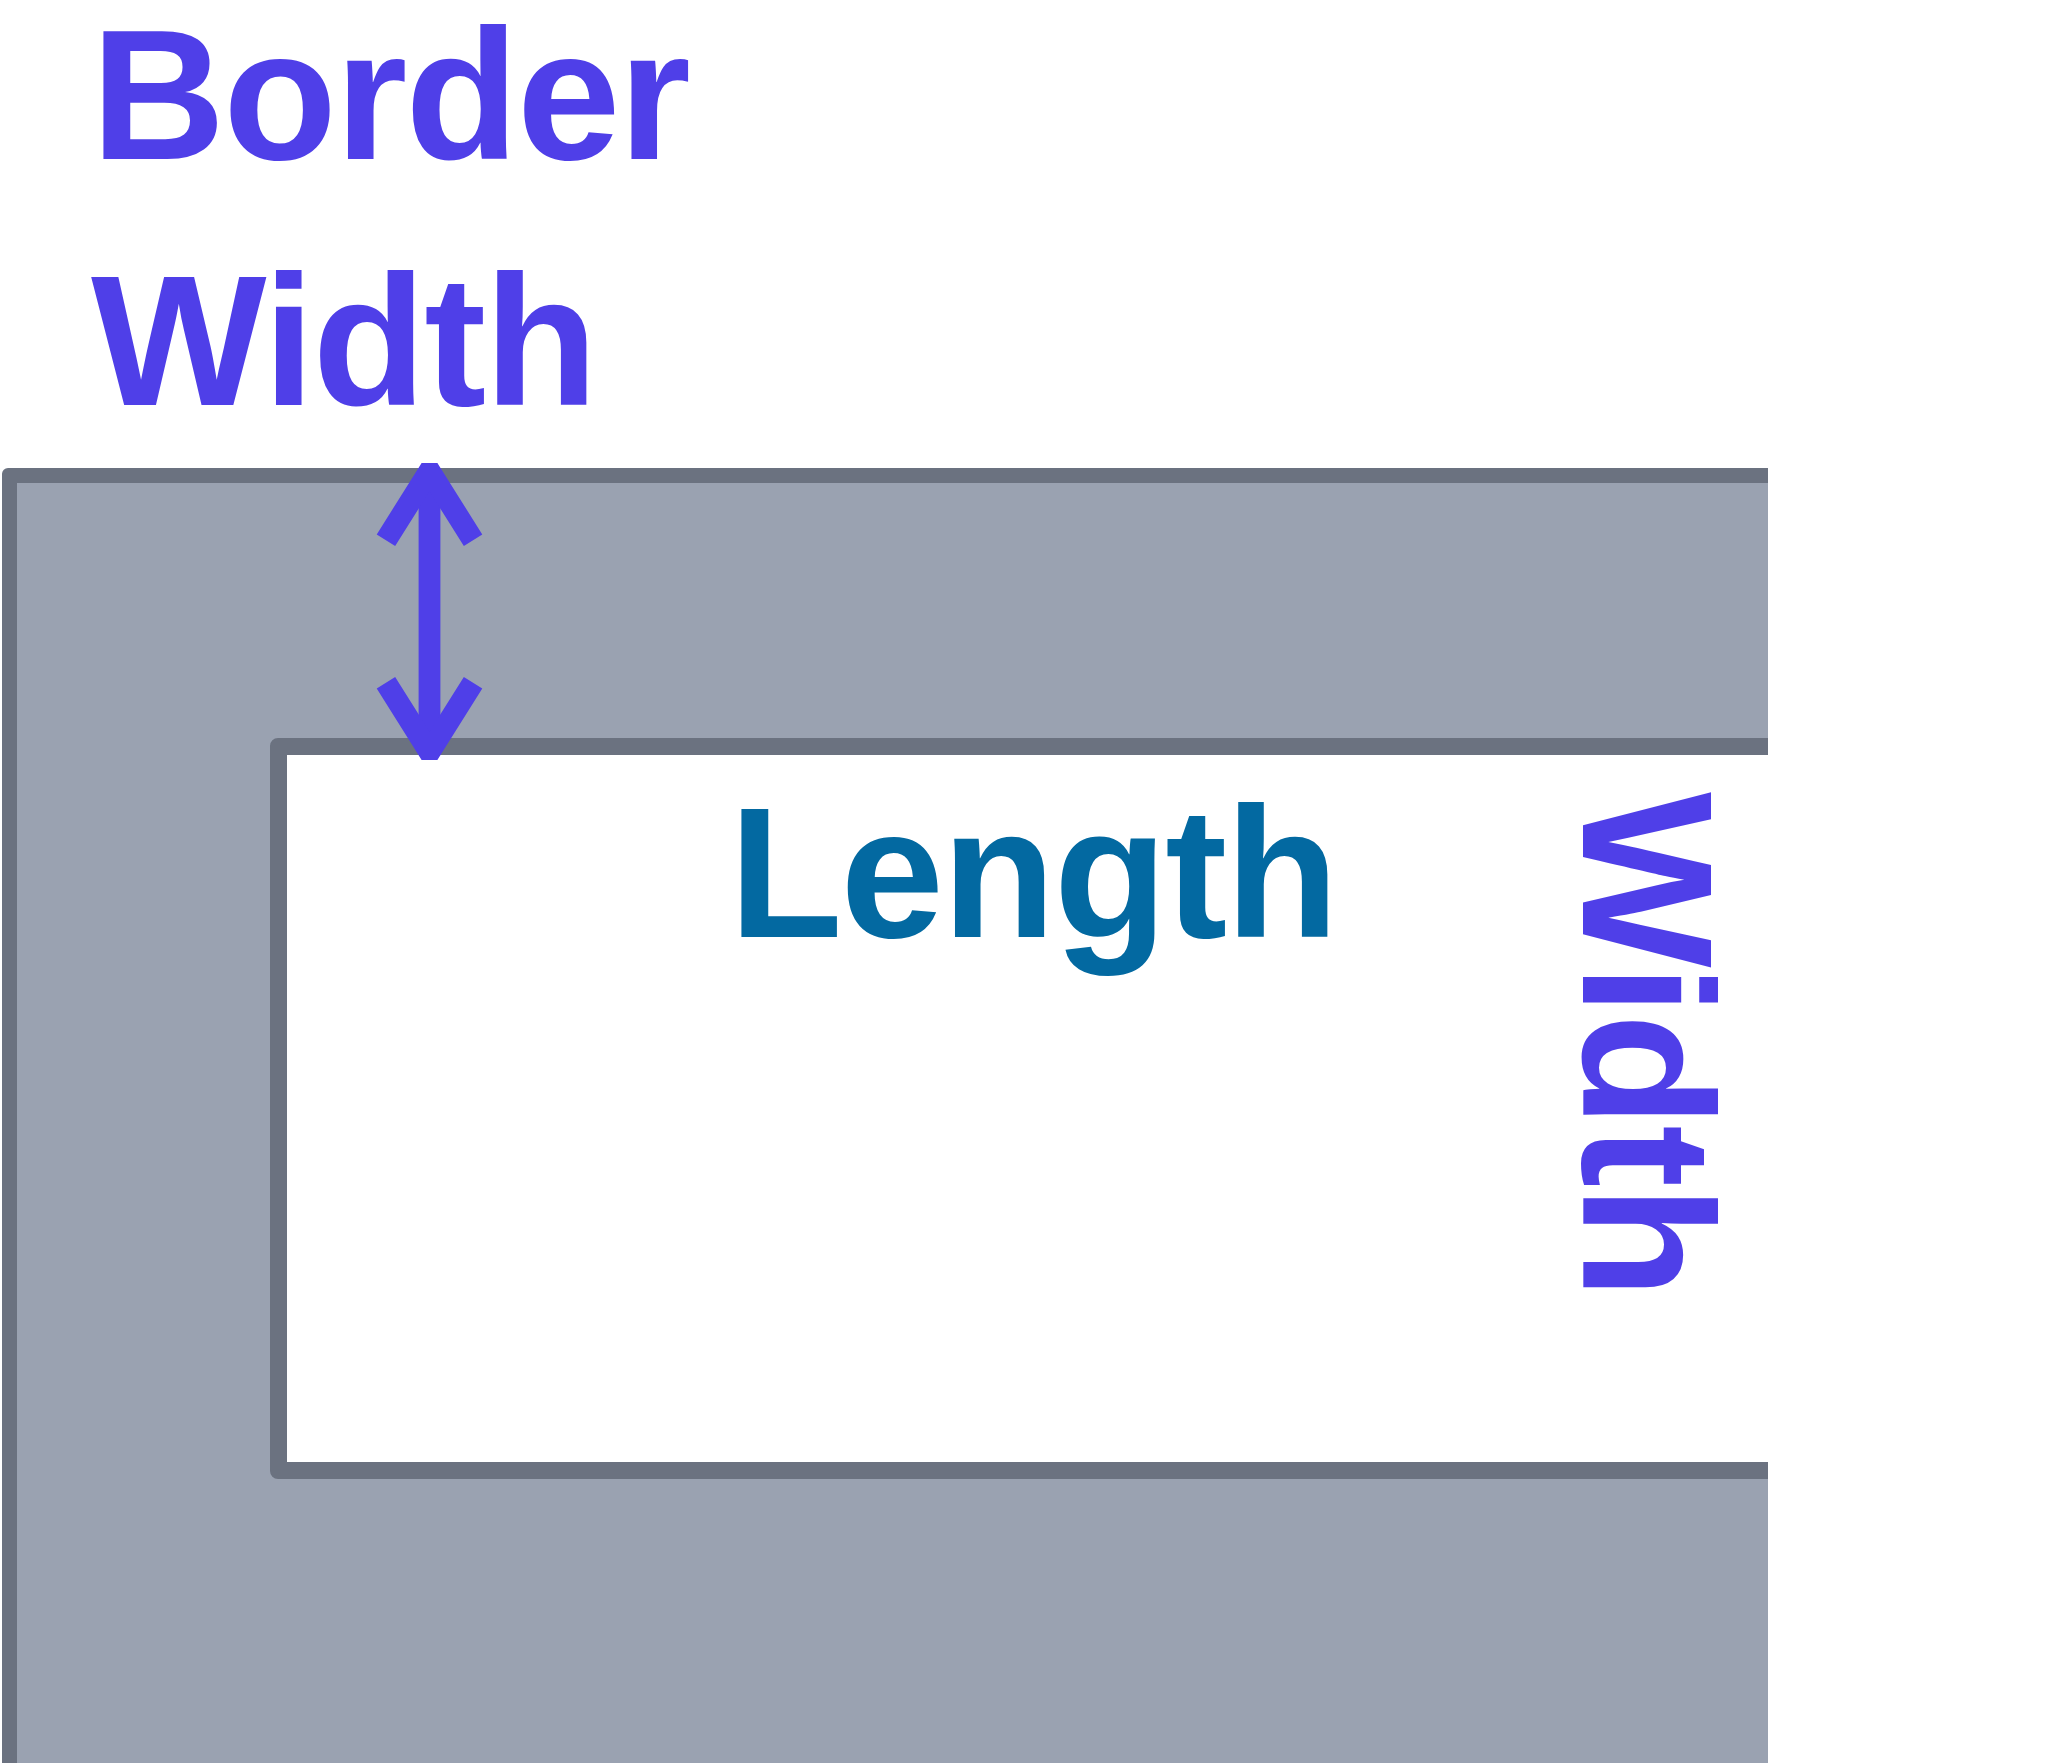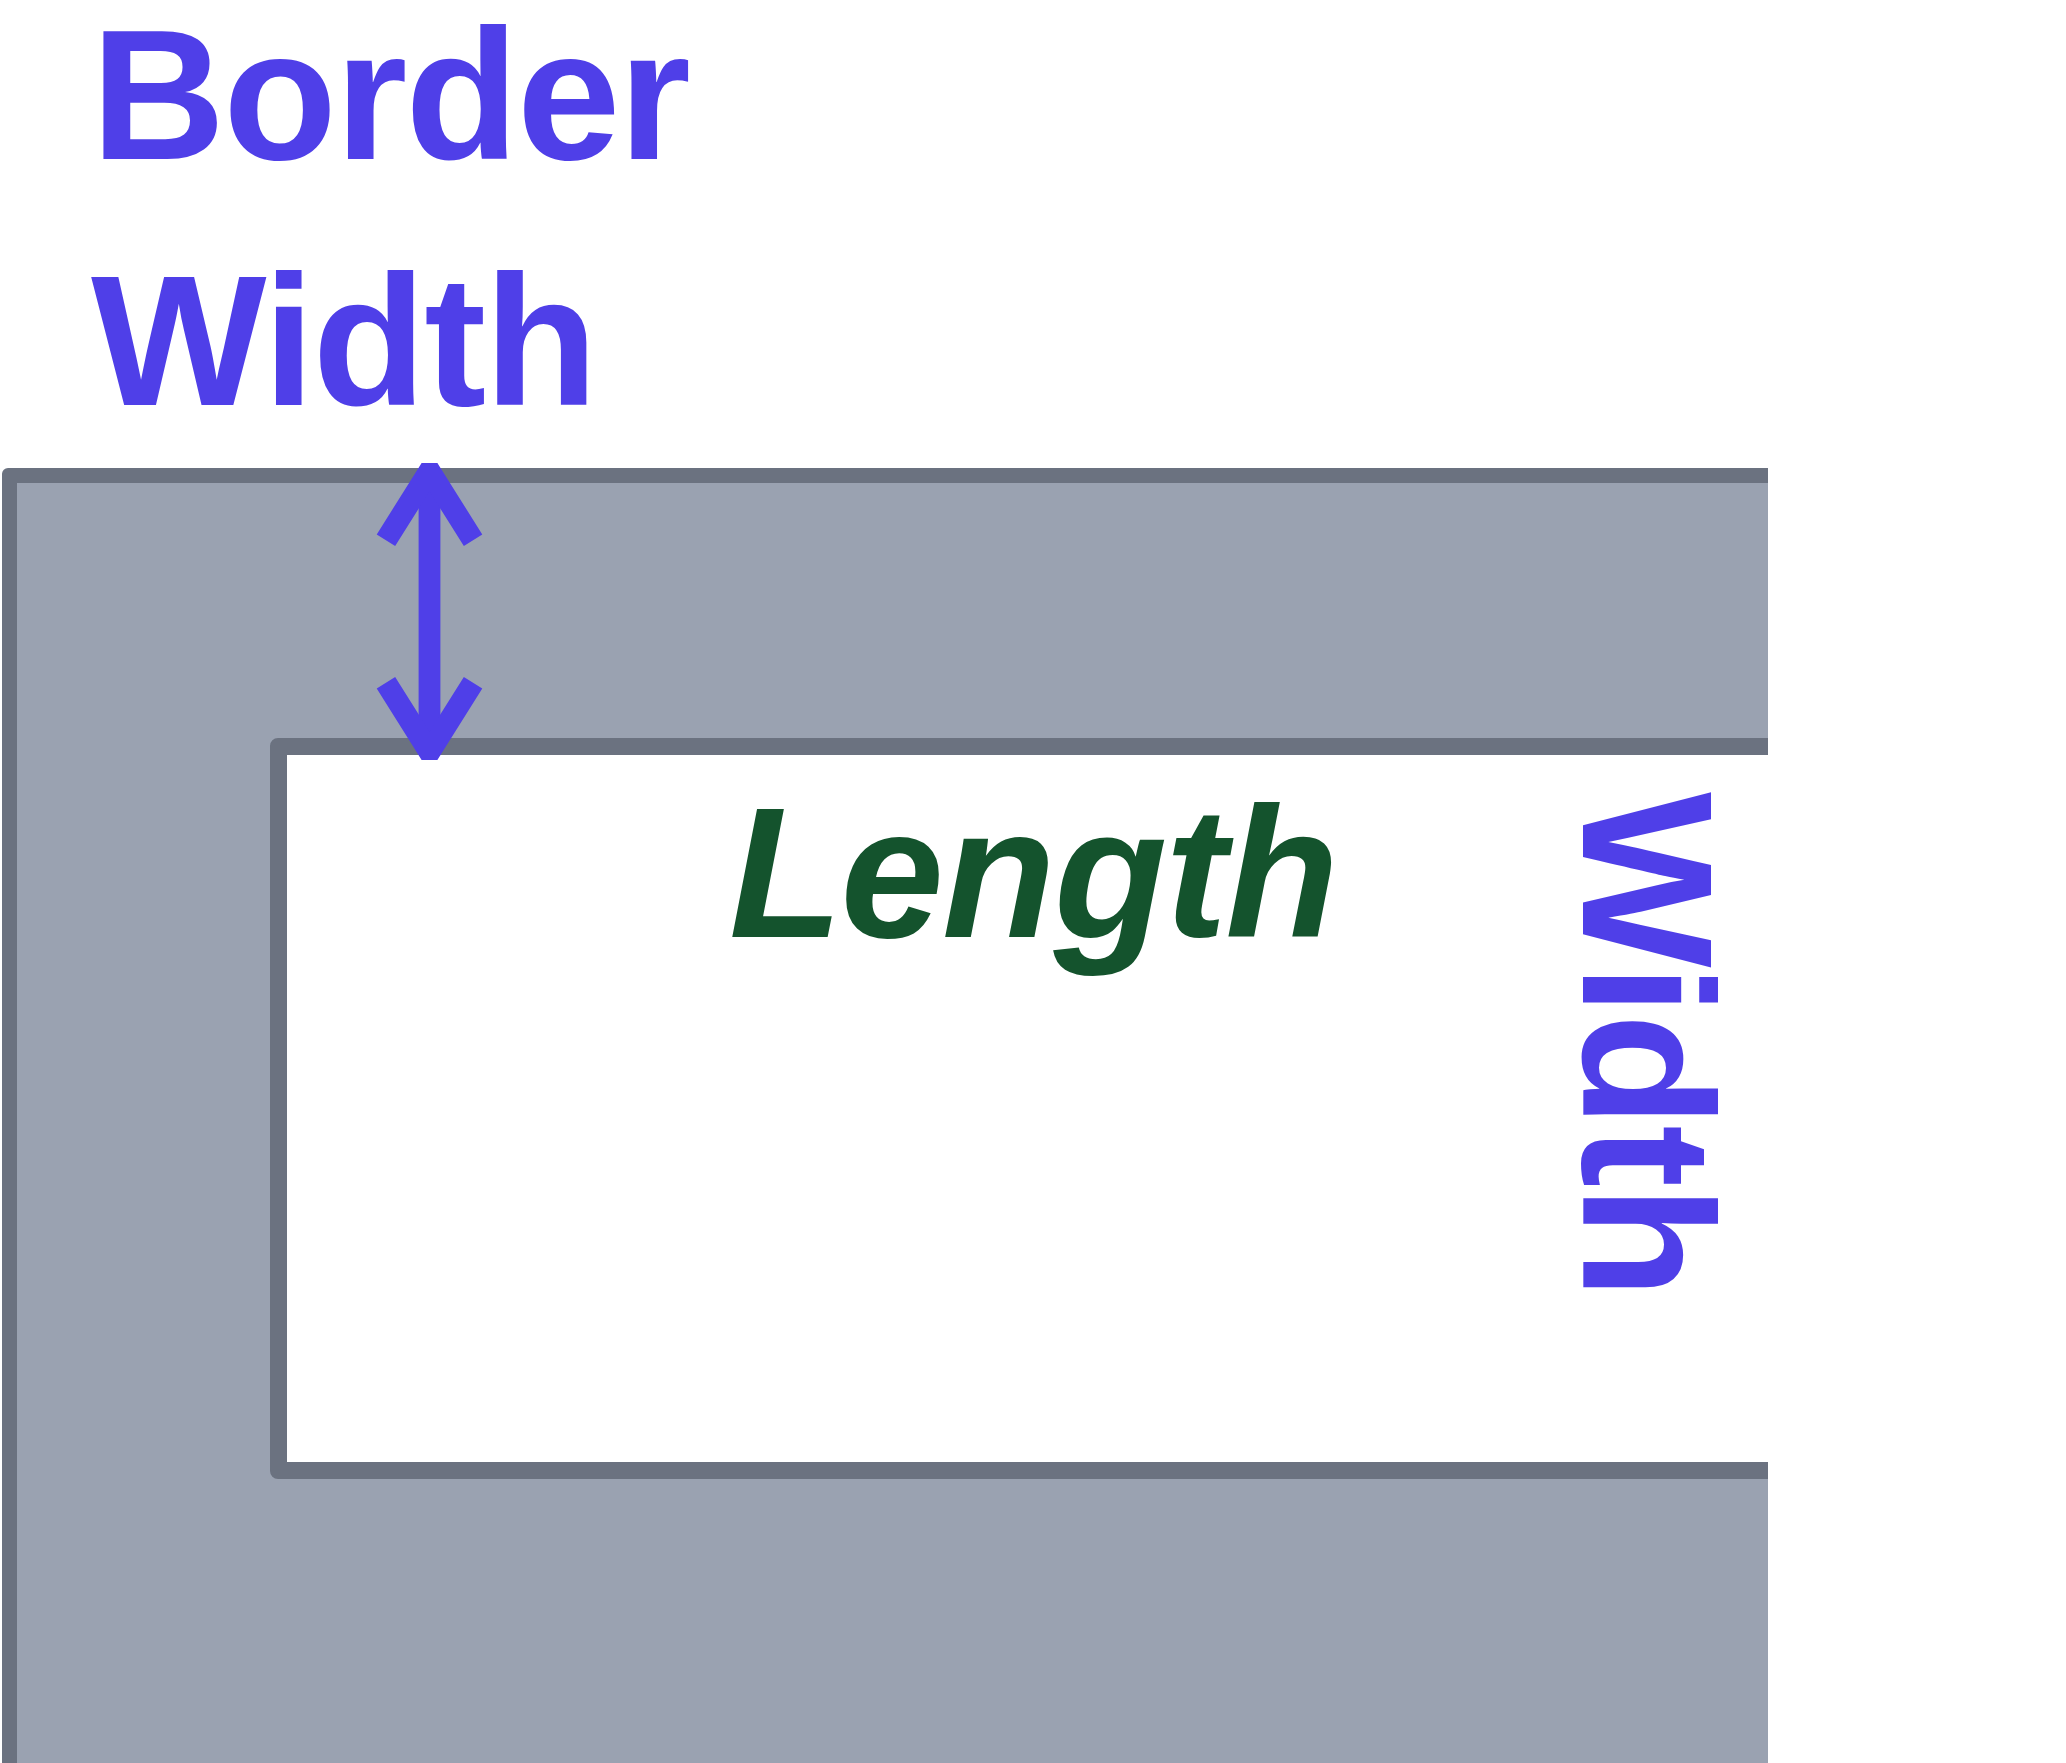--- a/index.html
+++ b/index.html
@@ -59,24 +59,23 @@
 
   
   .length-label {
     position: absolute;
     left: 729px;
     top: 780px;
     font-size: 186px;
     line-height: 1;
     font-weight: 700;
     letter-spacing: -2px;
-    color: #14532d;
+    color: #0369a1;
     white-space: nowrap;
     user-select: none;
-    font-style: italic;
   }
 
   
   .width-label-wrap {
     position: absolute;
     left: 1572px;
     top: 792px;
     width: 168px;
     height: 604px;
   }

